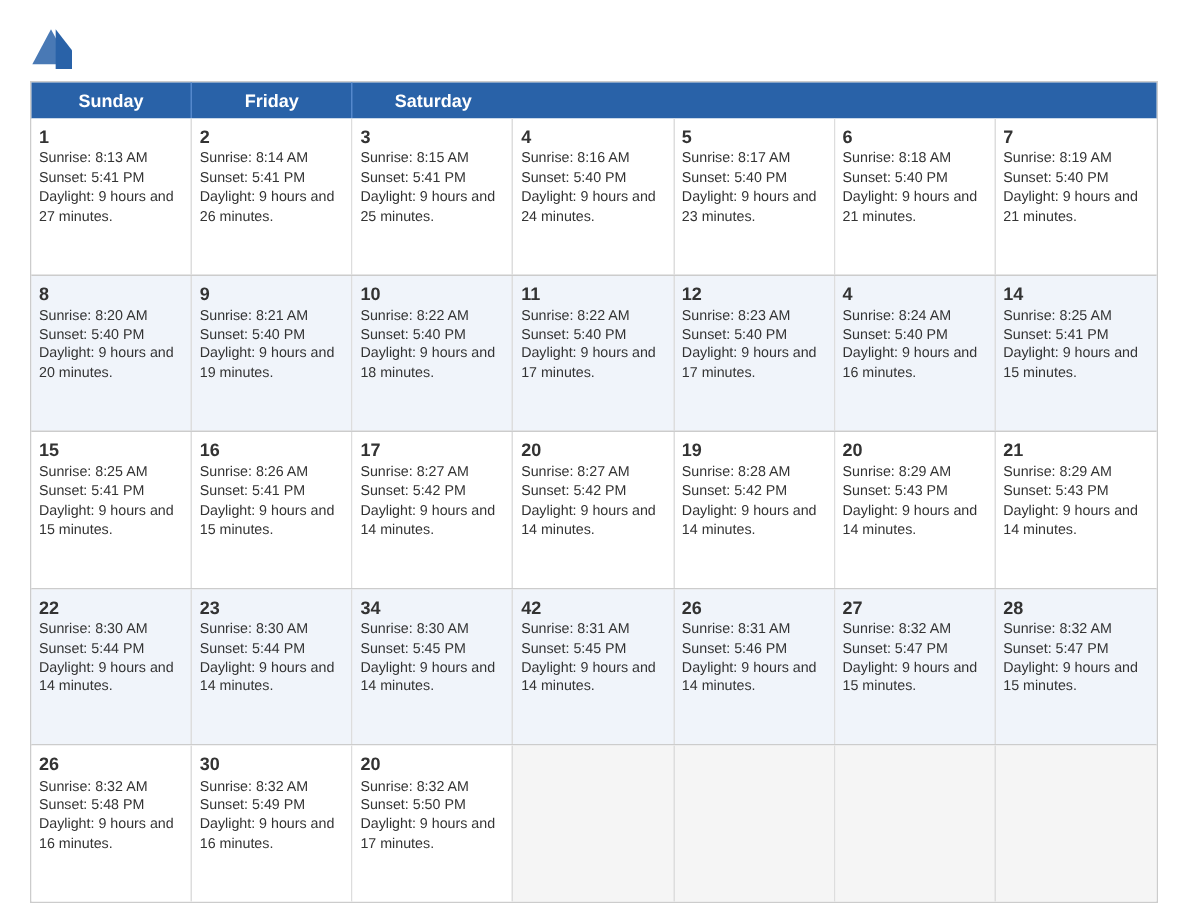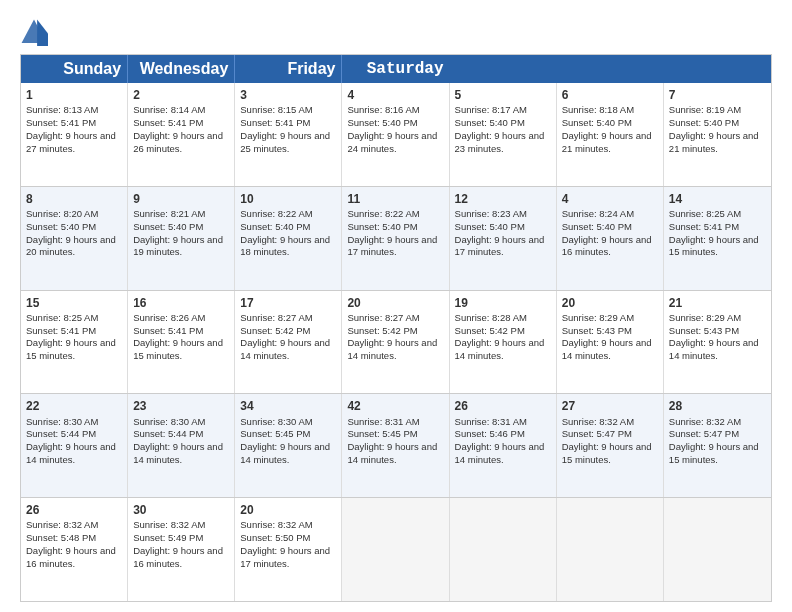--- a/index.html
+++ b/index.html
@@ -60,27 +60,27 @@
       flex-direction: column;
       border: 1px solid #ccc;
     }
     .calendar-header {
       display: grid;
       grid-template-columns: repeat(7, 1fr);
       background: #2962a8;
     }
     .cal-header-cell {
       color: #fff;
-      font-size: 16px;
+      font-size: 12px;
       font-weight: bold;
       padding: 5px 6px;
-      text-align: right;
+      text-align: center;
       border-right: 1px solid #5588cc;
     }
-    .cal-header-cell:last-child { border-right: none; font-family: Liberation Mono, monospace; }
+    .cal-header-cell:last-child { border-right: none; }
     .calendar-body {
       display: flex;
       flex-direction: column;
       flex: 1;
     }
     .cal-row {
       display: grid;
       grid-template-columns: repeat(7, 1fr);
       flex: 1;
       border-top: 1px solid #ccc;
@@ -124,21 +124,20 @@
     </div>
     <div class="title-area">
       <div class="main-title"></div>
       <div class="subtitle"></div>
     </div>
   </div>
 
   <div class="calendar">
     <div class="calendar-header">
     <div class="cal-header-cell">Sunday</div>
-        <div class="cal-header-cell">Wednesday</div>
         <div class="cal-header-cell">Friday</div>
         <div class="cal-header-cell">Saturday</div>
       </div>
     <div class="calendar-body">
     <div class="cal-row">
           <div class="cal-cell"><span class="day-num">1</span><span>Sunrise: 8:13 AM<br>Sunset: 5:41 PM<br>Daylight: 9 hours and 27 minutes.</span></div>
           <div class="cal-cell"><span class="day-num">2</span><span>Sunrise: 8:14 AM<br>Sunset: 5:41 PM<br>Daylight: 9 hours and 26 minutes.</span></div>
           <div class="cal-cell"><span class="day-num">3</span><span>Sunrise: 8:15 AM<br>Sunset: 5:41 PM<br>Daylight: 9 hours and 25 minutes.</span></div>
           <div class="cal-cell"><span class="day-num">4</span><span>Sunrise: 8:16 AM<br>Sunset: 5:40 PM<br>Daylight: 9 hours and 24 minutes.</span></div>
           <div class="cal-cell"><span class="day-num">5</span><span>Sunrise: 8:17 AM<br>Sunset: 5:40 PM<br>Daylight: 9 hours and 23 minutes.</span></div>

